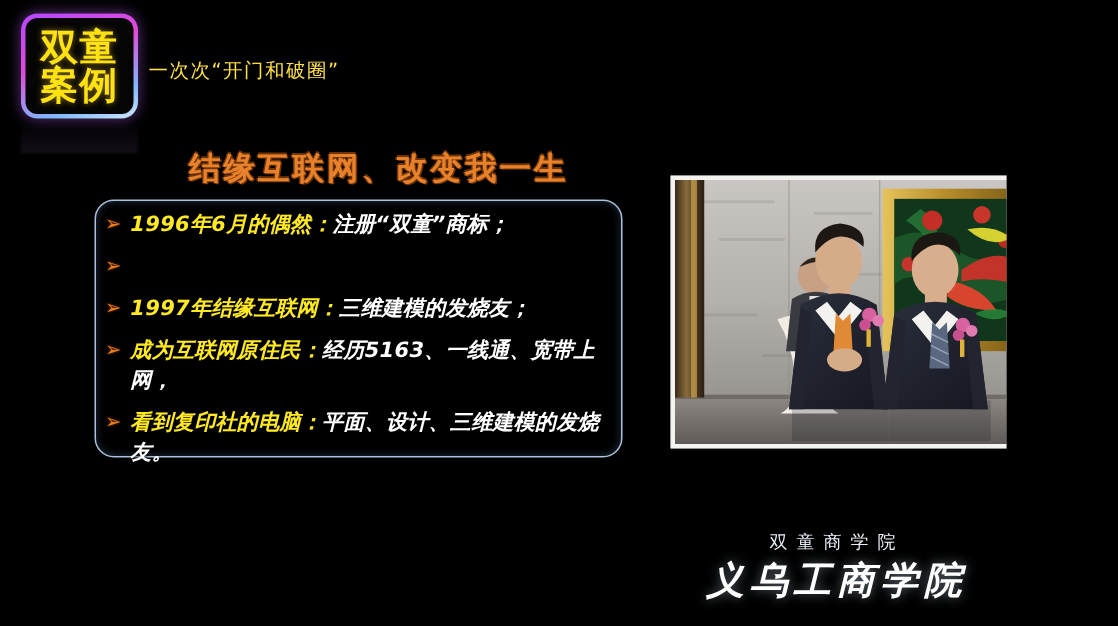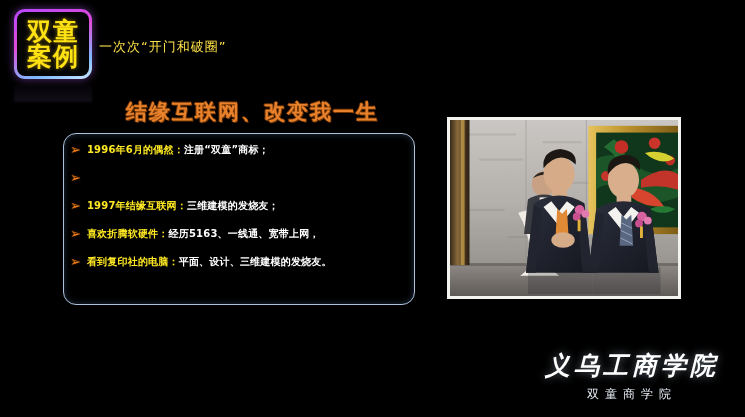--- a/index.html
+++ b/index.html
@@ -1,19 +1,19 @@
 <!DOCTYPE html>
 <html><head>
 <meta charset="utf-8">
 <style>
   html,body{margin:0;padding:0;background:#000;}
   body{width:745px;height:417px;overflow:hidden;font-family:"DejaVu Sans","Liberation Sans",sans-serif;}
 
   #slide{
-    position:relative;width:745px;height:417px;overflow:hidden;
+    position:relative;width:671px;height:417px;overflow:hidden;
     background:
       radial-gradient(ellipse 560px 300px at 50% 34%, rgba(24,64,110,0.95) 0%, rgba(14,40,72,0.80) 35%, rgba(6,20,38,0.55) 62%, rgba(2,8,18,0.15) 85%, rgba(0,0,0,0) 100%),
       linear-gradient(180deg, #04080f 0%, #061425 18%, #07182c 40%, #061portion 0%, #050f1e 72%, #020508 100%),
       #02050a;
   }
   
   #slide::before{
     content:"";position:absolute;inset:0;
     background:linear-gradient(180deg,#03070e 0%,#061425 20%,#07192e 45%,#051223 70%,#01040a 100%);
     z-index:-2;
@@ -75,24 +75,25 @@
   #bullets{
     position:absolute;left:70px;top:140px;width:350px;
     display:flex;flex-direction:column;gap:8px;
   }
   .bullet-row{display:flex;align-items:flex-start;gap:6px;}
   .arrow{
     color:#f07d19;font-size:13px;line-height:20px;flex:0 0 auto;
     text-shadow:0 0 2px rgba(255,120,0,.6);
   }
   .btext{
-    font-size:10px;line-height:20px;font-weight:bold;
+    font-size:14px;line-height:20px;font-weight:bold;
     letter-spacing:.2px;
     text-shadow:0 1px 2px rgba(0,0,0,.85);
     font-family:"DejaVu Sans","Liberation Sans",sans-serif;
+    font-style:italic;
   }
   .hl{color:#ffe923;}
   .wh{color:#ffffff;}
   .cont{padding-left:21px;}
 
   
   #photo-wrap{position:absolute;left:447px;top:117px;width:234px;height:182px;}
   #photo{
     position:absolute;inset:0;
     border:3px solid #f3f3f0;
@@ -148,21 +149,21 @@
     </div>
 
     <div class="bullet-row">
       <span class="arrow">➢</span>
       <span class="btext"><span class="hl">1997年结缘互联网：</span><span class="wh">三维建模的发烧友；</span></span>
     </div>
 
     <div>
       <div class="bullet-row">
         <span class="arrow">➢</span>
-        <span class="btext"><span class="hl">喜欢折腾软硬件：</span><span class="wh">经历5163、一线通、宽带上网，</span></span>
+        <span class="btext"><span class="hl">成为互联网原住民：</span><span class="wh">经历5163、一线通、宽带上网，</span></span>
       </div>
     </div>
 
     <div class="bullet-row">
       <span class="arrow">➢</span>
       <span class="btext"><span class="hl">看到复印社的电脑：</span><span class="wh">平面、设计、三维建模的发烧友。</span></span>
     </div>
 
   </div>
 
@@ -280,17 +281,17 @@
 
         <g opacity=".22" fill="#1a1c24">
           <rect x="80" y="152" width="66" height="28"></rect>
           <rect x="146" y="152" width="70" height="28"></rect>
         </g>
       </svg>
     </div>
   </div>
 
   <div id="school">
+    <div id="school-sub">双童商学院</div>
     <div id="school-main">义乌工商学院</div>
-    <div id="school-sub">双童商学院</div>
   </div>
 
 </div>
 
 </body></html>

